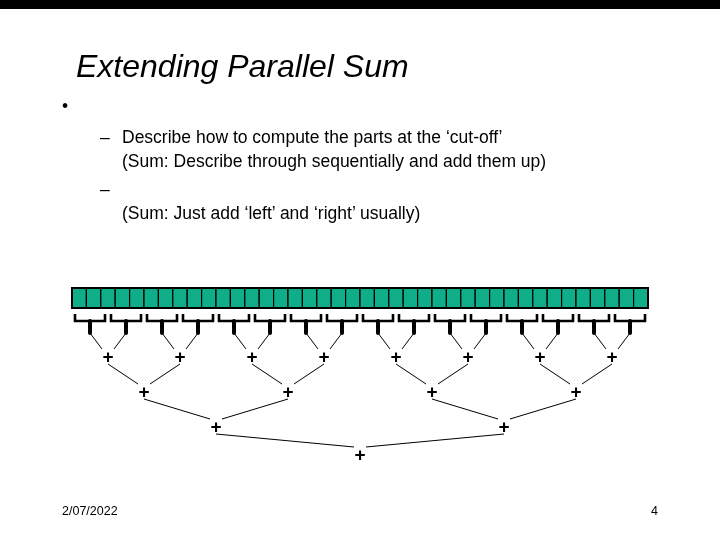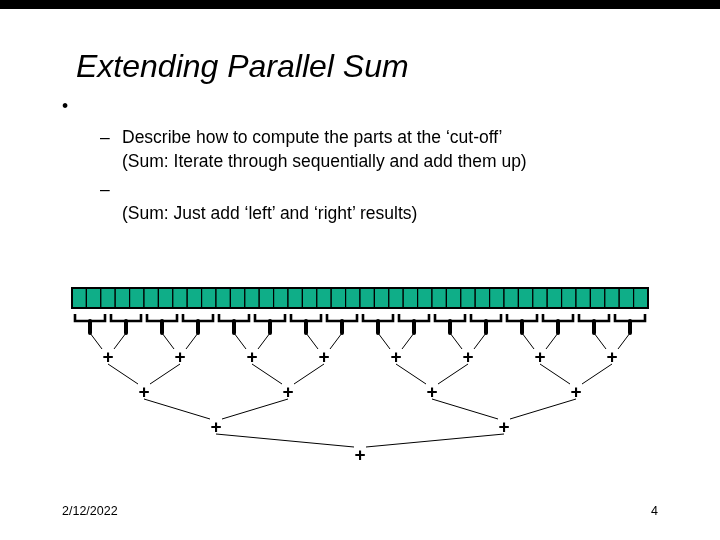--- a/index.html
+++ b/index.html
@@ -47,29 +47,29 @@
   <div class="bullets">
 
     <div class="bullet">
       <span class="marker">•</span>
     </div>
 
     <div class="bullet sub">
       <span class="marker">–</span>
       <span class="text">
         <span>Describe how to compute the parts at the ‘cut-off’</span><br>
-        <span>(Sum: Iterate through sequentially and add them up)</span>
+        <span>(Sum: Describe through sequentially and add them up)</span>
       </span>
     </div>
 
     <div class="bullet sub">
       <span class="marker">–</span>
       <span class="text">
         <br>
-        <span>(Sum: Just add ‘left’ and ‘right’ results)</span>
+        <span>(Sum: Just add ‘left’ and ‘right’ usually)</span>
       </span>
     </div>
 
   </div>
 
   <svg id="diagram" class="diagram" viewBox="0 0 720 210">
       <rect x="72" y="10" width="14.4" height="20" fill="#0fae88" stroke="#000000" stroke-width="1.2"></rect>
       <rect x="86.4" y="10" width="14.4" height="20" fill="#0fae88" stroke="#000000" stroke-width="1.2"></rect>
       <rect x="100.8" y="10" width="14.4" height="20" fill="#0fae88" stroke="#000000" stroke-width="1.2"></rect>
       <rect x="115.2" y="10" width="14.4" height="20" fill="#0fae88" stroke="#000000" stroke-width="1.2"></rect>
@@ -182,16 +182,16 @@
       <line x1="288" y1="121" x2="222" y2="141" stroke="#000000" stroke-width="1"></line>
       <text x="216" y="155" text-anchor="middle" font-size="19" font-weight="bold" fill="#000000" font-family="&quot;Liberation Sans&quot;, sans-serif">+</text>
       <line x1="432" y1="121" x2="498" y2="141" stroke="#000000" stroke-width="1"></line>
       <line x1="576" y1="121" x2="510" y2="141" stroke="#000000" stroke-width="1"></line>
       <text x="504" y="155" text-anchor="middle" font-size="19" font-weight="bold" fill="#000000" font-family="&quot;Liberation Sans&quot;, sans-serif">+</text>
       <line x1="216" y1="156" x2="354" y2="169" stroke="#000000" stroke-width="1"></line>
       <line x1="504" y1="156" x2="366" y2="169" stroke="#000000" stroke-width="1"></line>
       <text x="360" y="183" text-anchor="middle" font-size="19" font-weight="bold" fill="#000000" font-family="&quot;Liberation Sans&quot;, sans-serif">+</text>
     </svg>
 
-  <div class="footer-date">2/12/2022</div>
+  <div class="footer-date">2/07/2022</div>
   <div class="footer-page">4</div>
 
 </div>
 
 </body></html>

